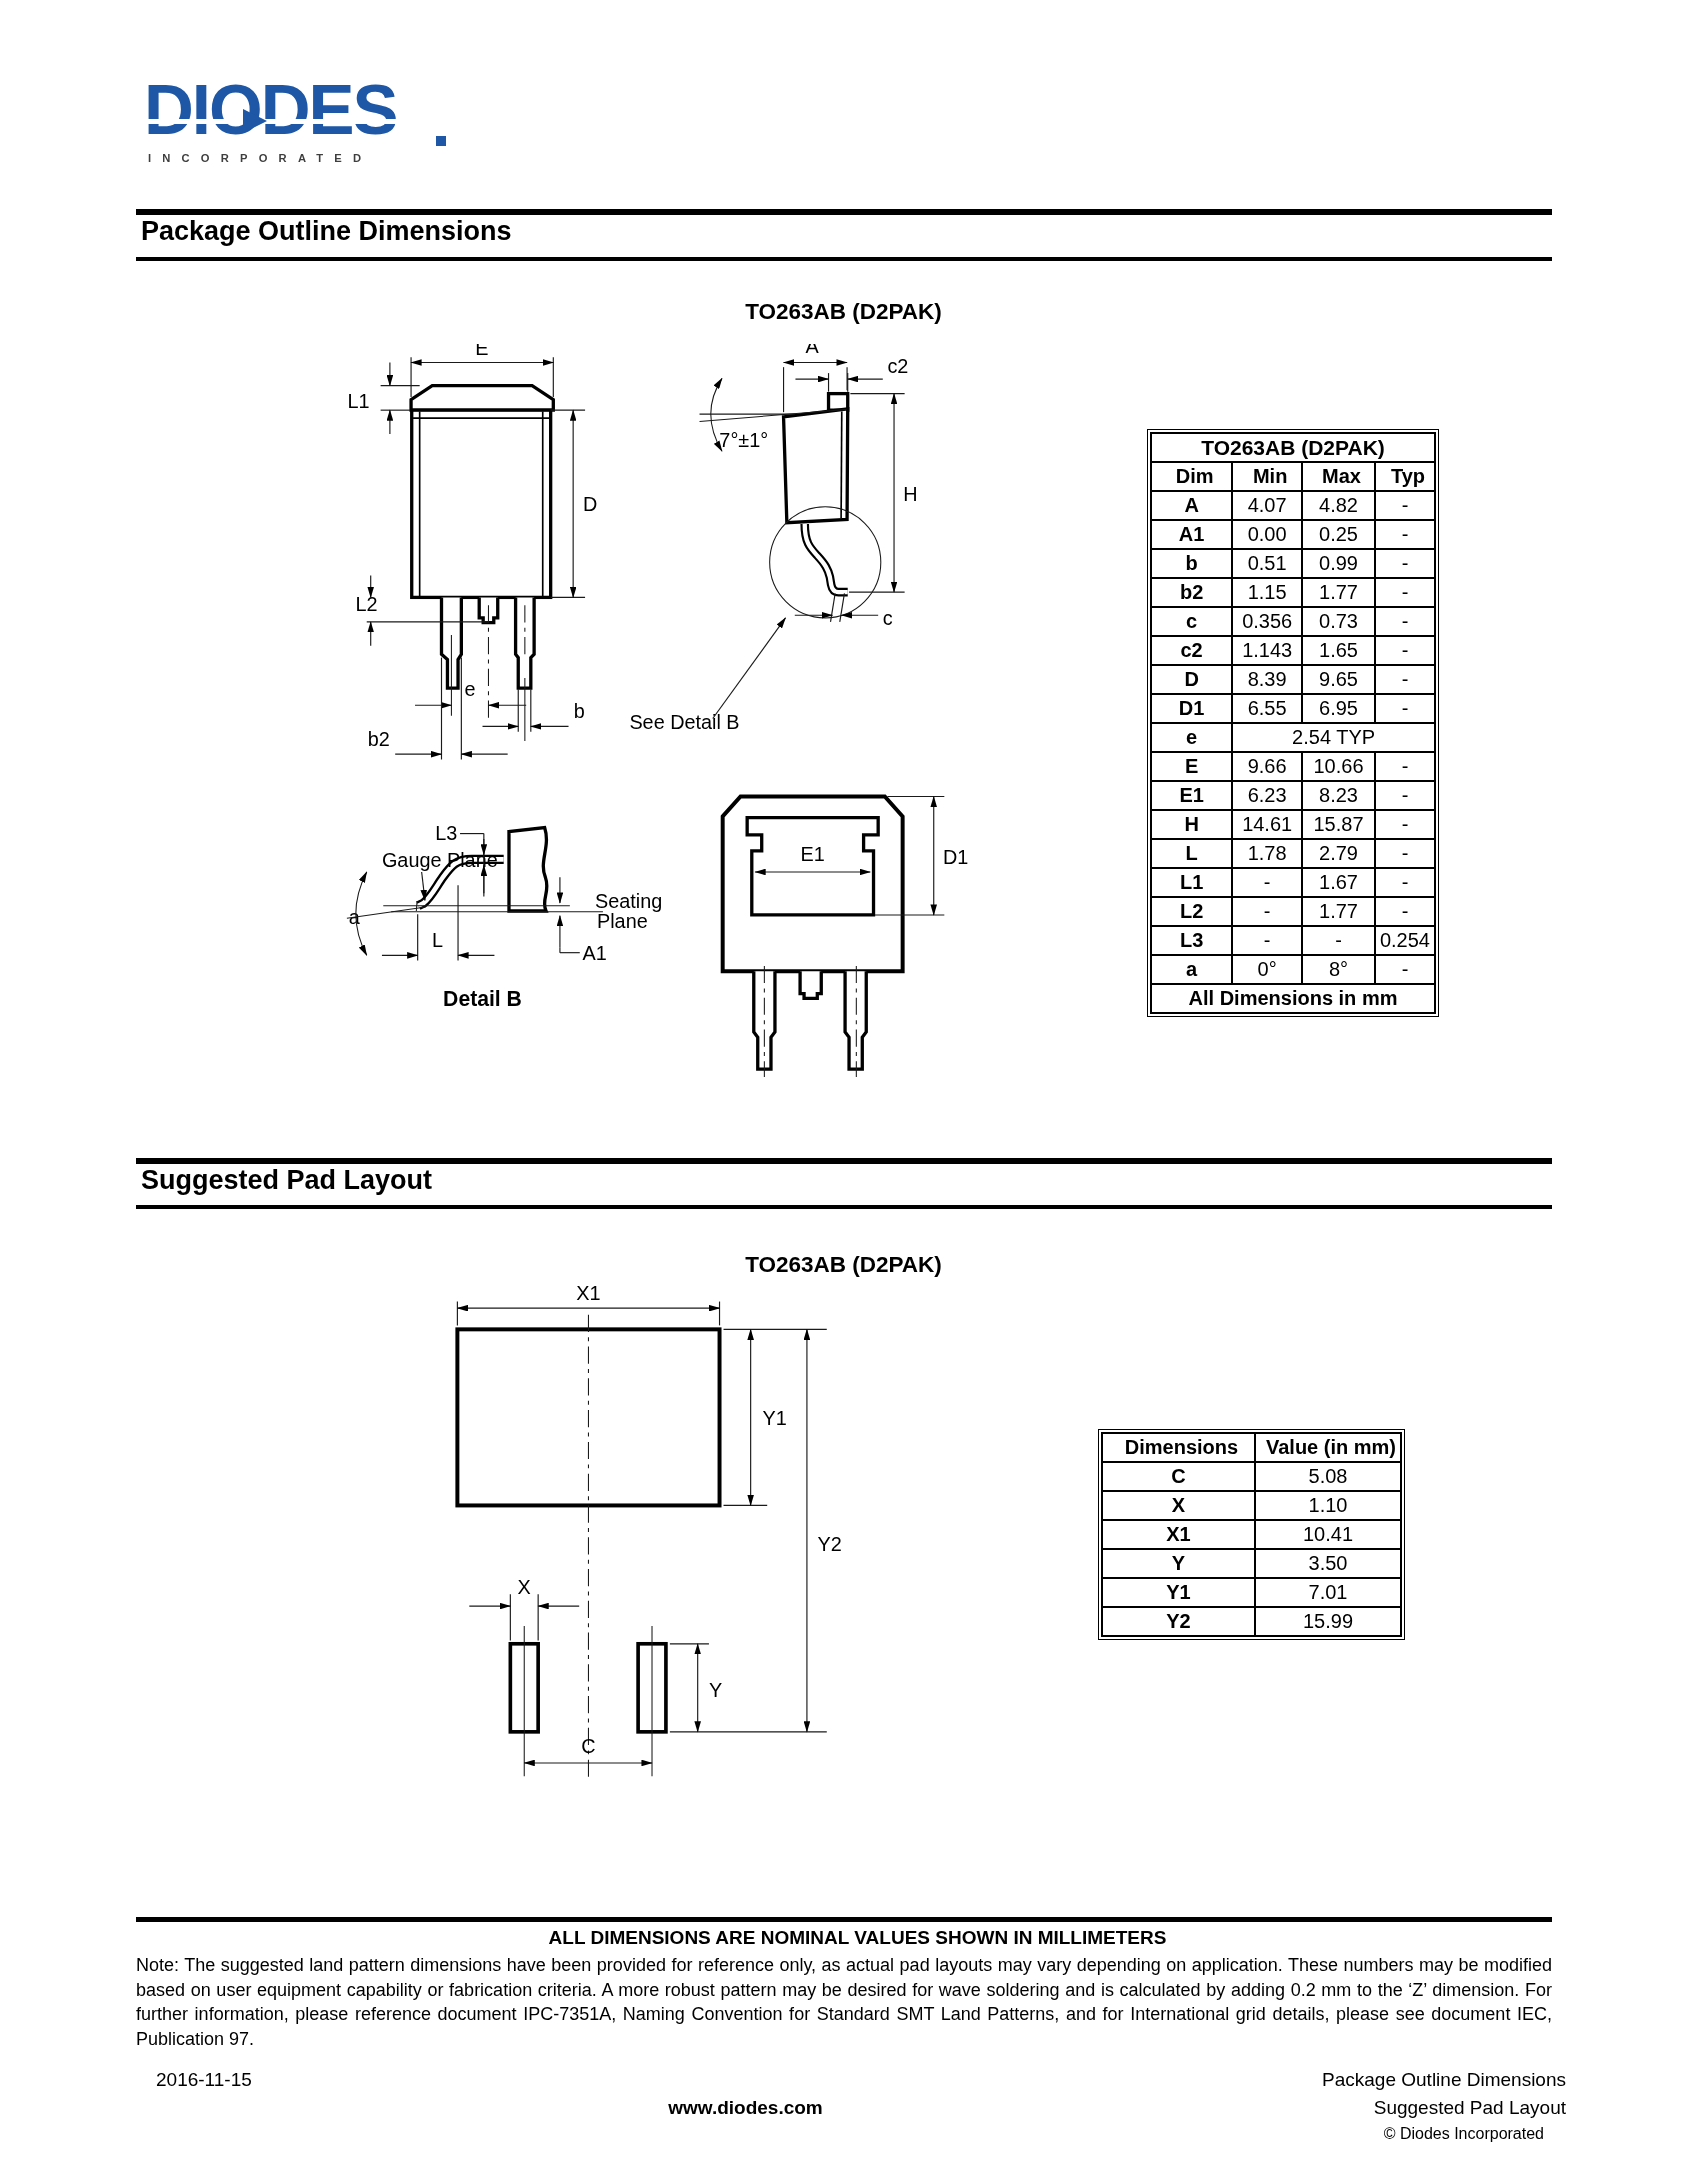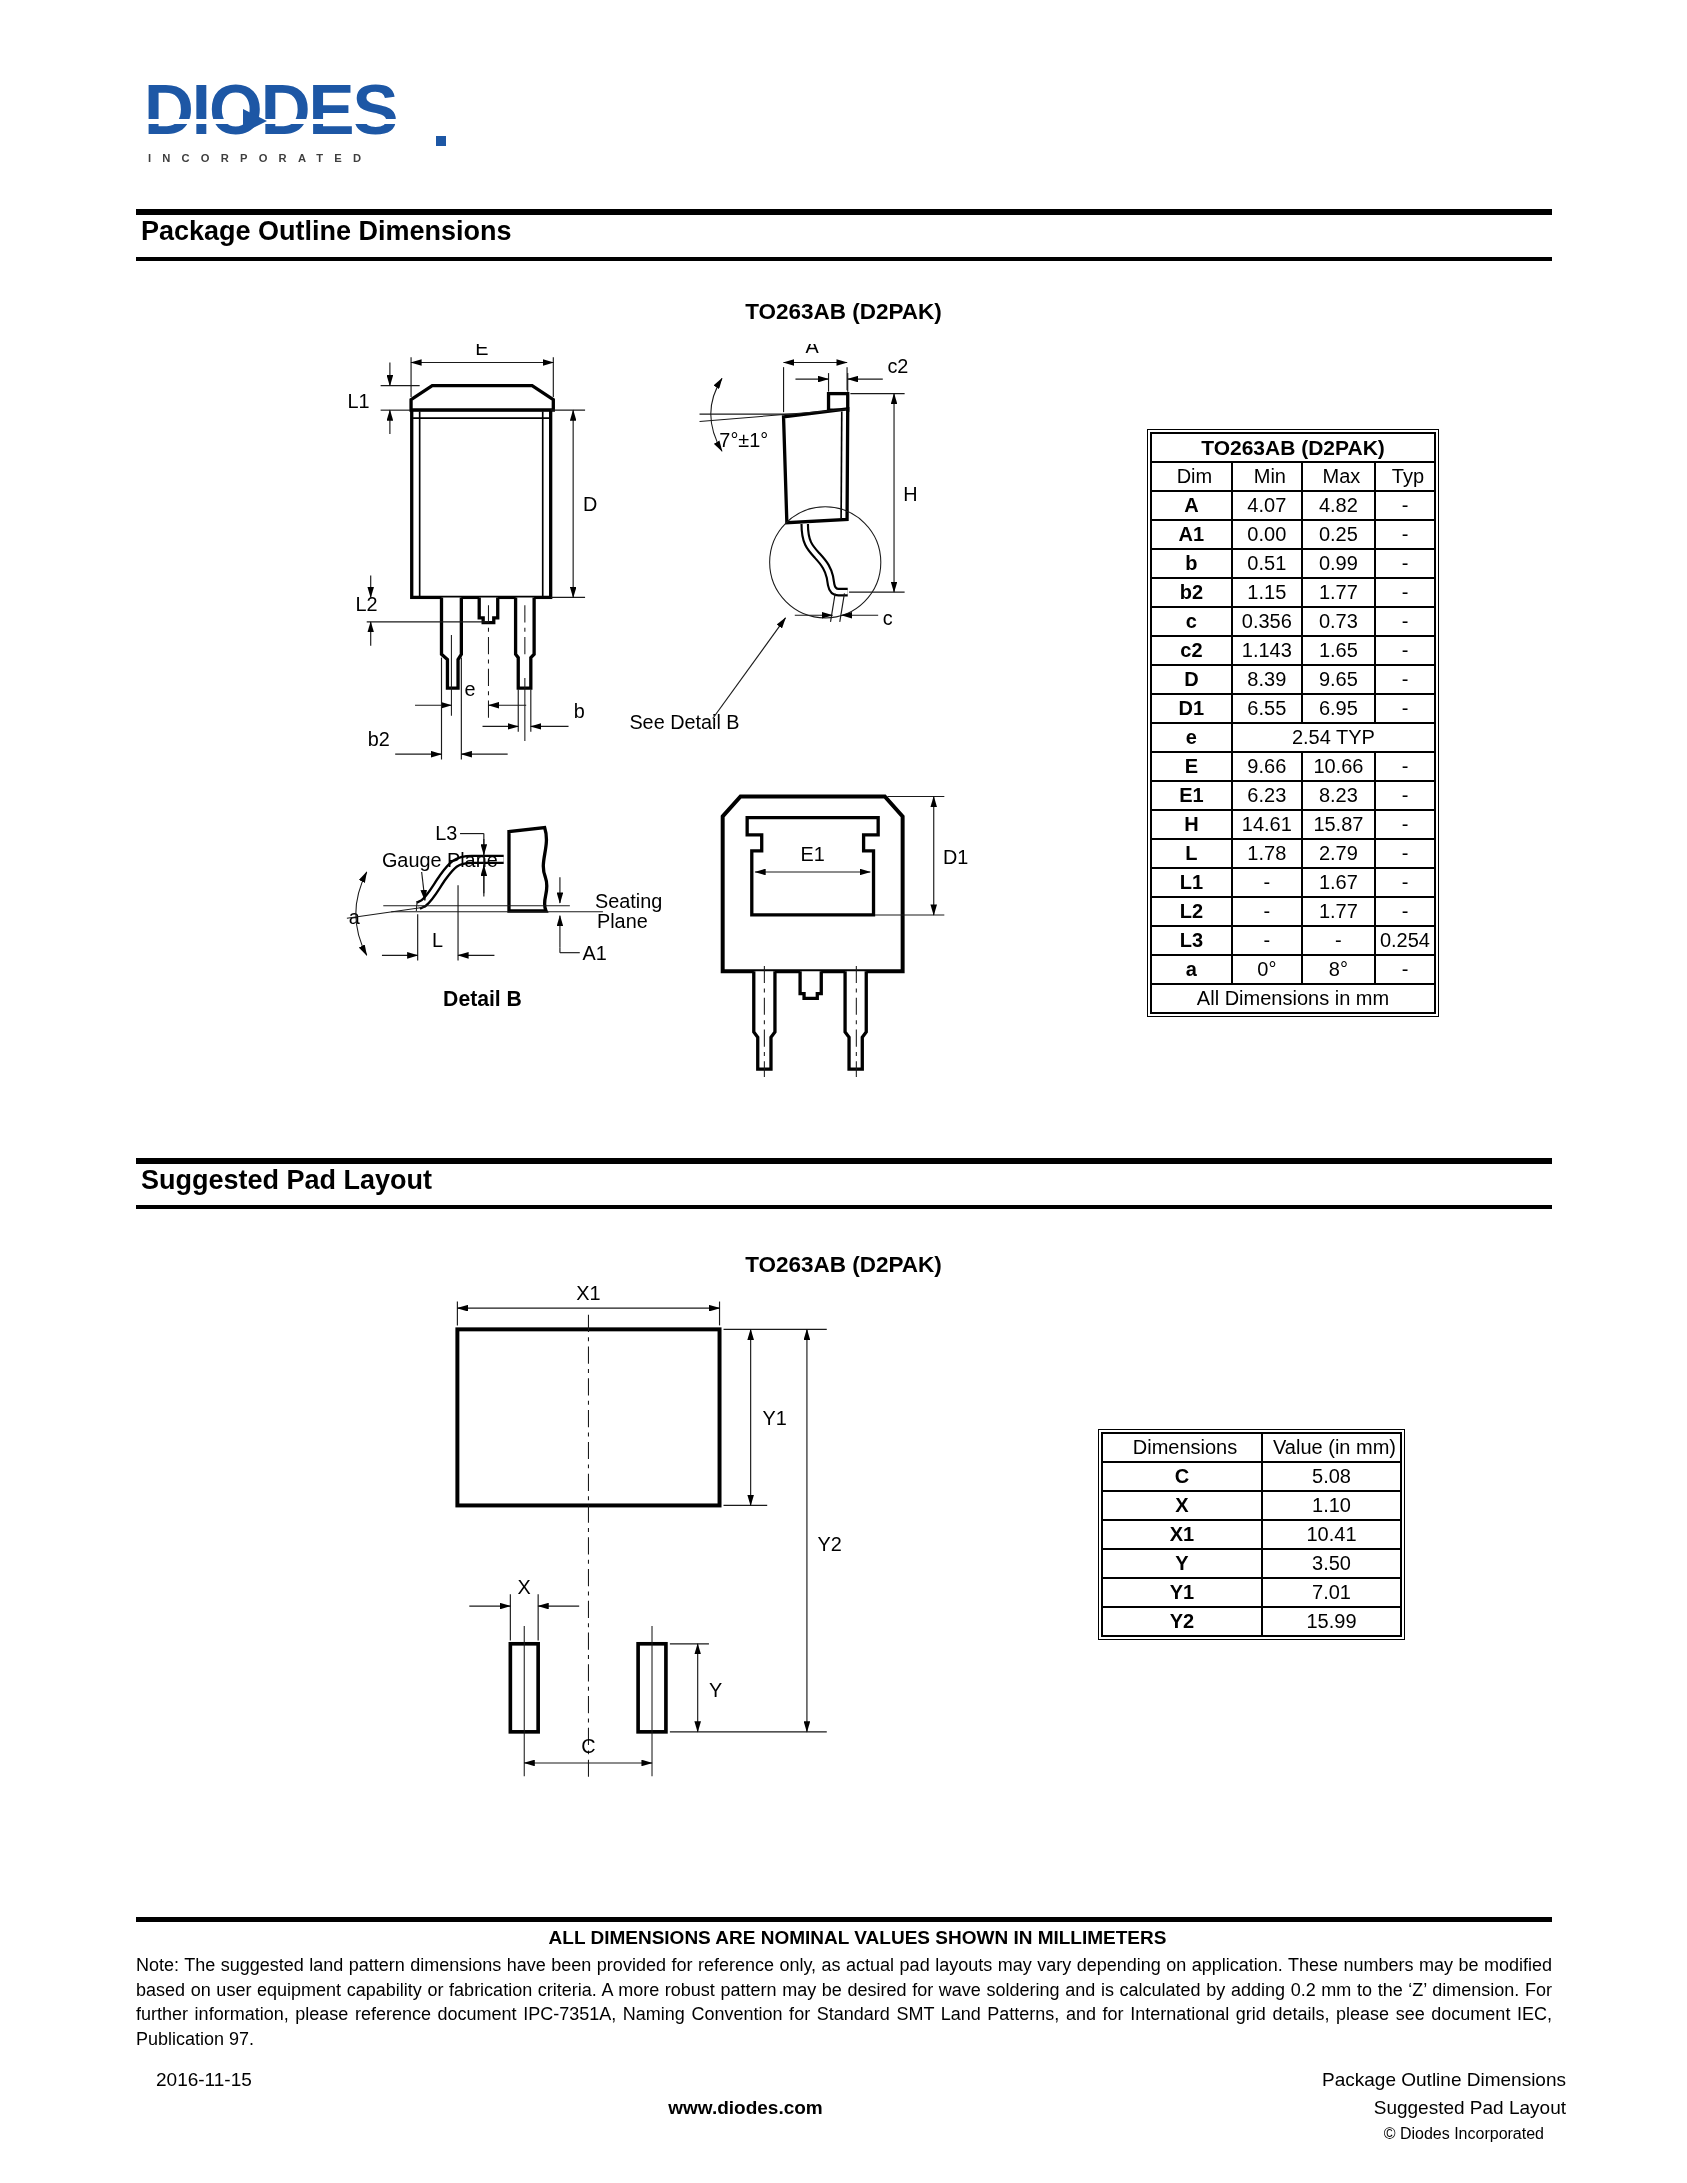--- a/index.html
+++ b/index.html
@@ -17,24 +17,24 @@
   #logo .sub{position:absolute;left:4px;top:74px;font-size:11.2px;font-weight:bold;
              letter-spacing:11.2px;color:#3f3f3f;white-space:nowrap;}
   
   .rule{background:#000;}
   .sec-title{font-size:27px;font-weight:bold;}
   .drawing-title{width:100%;text-align:center;font-size:22.5px;font-weight:bold;}
   
   .tbl-wrap{border:1.3px solid #000;padding:2px;background:#fff;}
   table{border-collapse:collapse;width:100%;}
   td,th{border:2px solid #000;text-align:center;font-size:20px;padding:0 4px;height:27px;white-space:nowrap;}
-  th{font-weight:normal;padding-left:10px;}
+  th{font-weight:bold;padding-left:10px;}
   td.dim{font-weight:bold;}
   .tbl-title{font-weight:bold;font-size:21px;}
-  .tbl-foot{font-weight:normal;}
+  .tbl-foot{font-weight:bold;}
   
   svg text{font-family:"Liberation Sans","DejaVu Sans",sans-serif;font-size:30px;fill:#000;}
   svg text.cap{font-weight:bold;font-size:32px;}
   .part{fill:#fff;stroke:#000;stroke-width:5;stroke-linejoin:miter;}
   .part6{fill:#fff;stroke:#000;stroke-width:6;}
   .inner{fill:none;stroke:#000;stroke-width:2.5;}
   .dim{fill:none;stroke:#1a1a1a;stroke-width:1.75;}
   .cl{fill:none;stroke:#1a1a1a;stroke-width:1.6;stroke-dasharray:26 8 6 8;}
   .thin{fill:none;stroke:#1a1a1a;stroke-width:1.6;}
   .leadline{fill:none;stroke:#000;stroke-width:14;}

